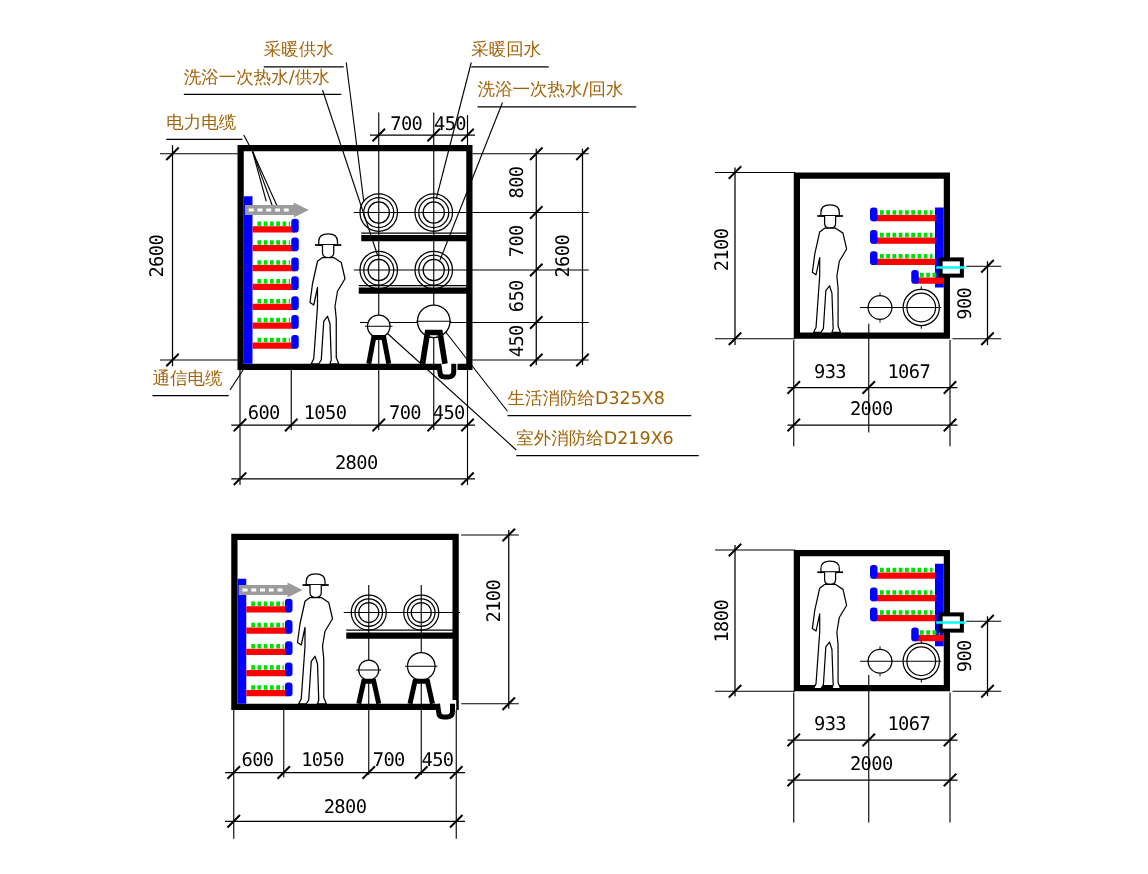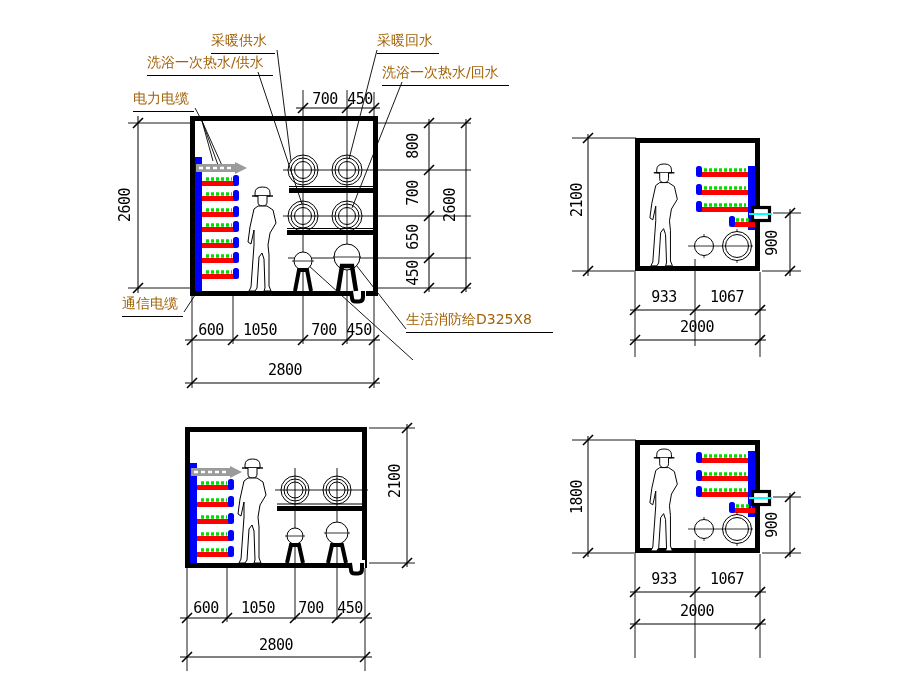--- a/index.html
+++ b/index.html
@@ -356,20 +356,21 @@
   </g>
 </svg>
 
   <div class="lbl" style="left:211px;top:32px;width:64px">采暖供水</div>
   <div class="lbl" style="left:377px;top:32px;width:62px">采暖回水</div>
   <div class="lbl" style="left:147px;top:54px;width:126px">洗浴一次热水/供水</div>
   <div class="lbl" style="left:382px;top:64px;width:127px">洗浴一次热水/回水</div>
   <div class="lbl" style="left:133px;top:90px;width:61px">电力电缆</div>
   <div class="lbl" style="left:122px;top:295px;width:61px">通信电缆</div>
   <div class="lbl" style="left:406px;top:311px;width:147px">生活消防给D325X8</div>
+  <div class="lbl" style="left:413px;top:343px;width:146px">室外消防给D219X6</div>
 
   <div class="txt ctr" style="left:325px;top:99px">700</div>
   <div class="txt ctr" style="left:360px;top:99px">450</div>
   <div class="txt rot" style="left:413px;top:146px">800</div>
   <div class="txt rot" style="left:413px;top:193px">700</div>
   <div class="txt rot" style="left:413px;top:237px">650</div>
   <div class="txt rot" style="left:413px;top:273px">450</div>
   <div class="txt rot" style="left:450px;top:205px">2600</div>
   <div class="txt rot" style="left:125px;top:205px">2600</div>
   <div class="txt ctr" style="left:211px;top:330px">600</div>

